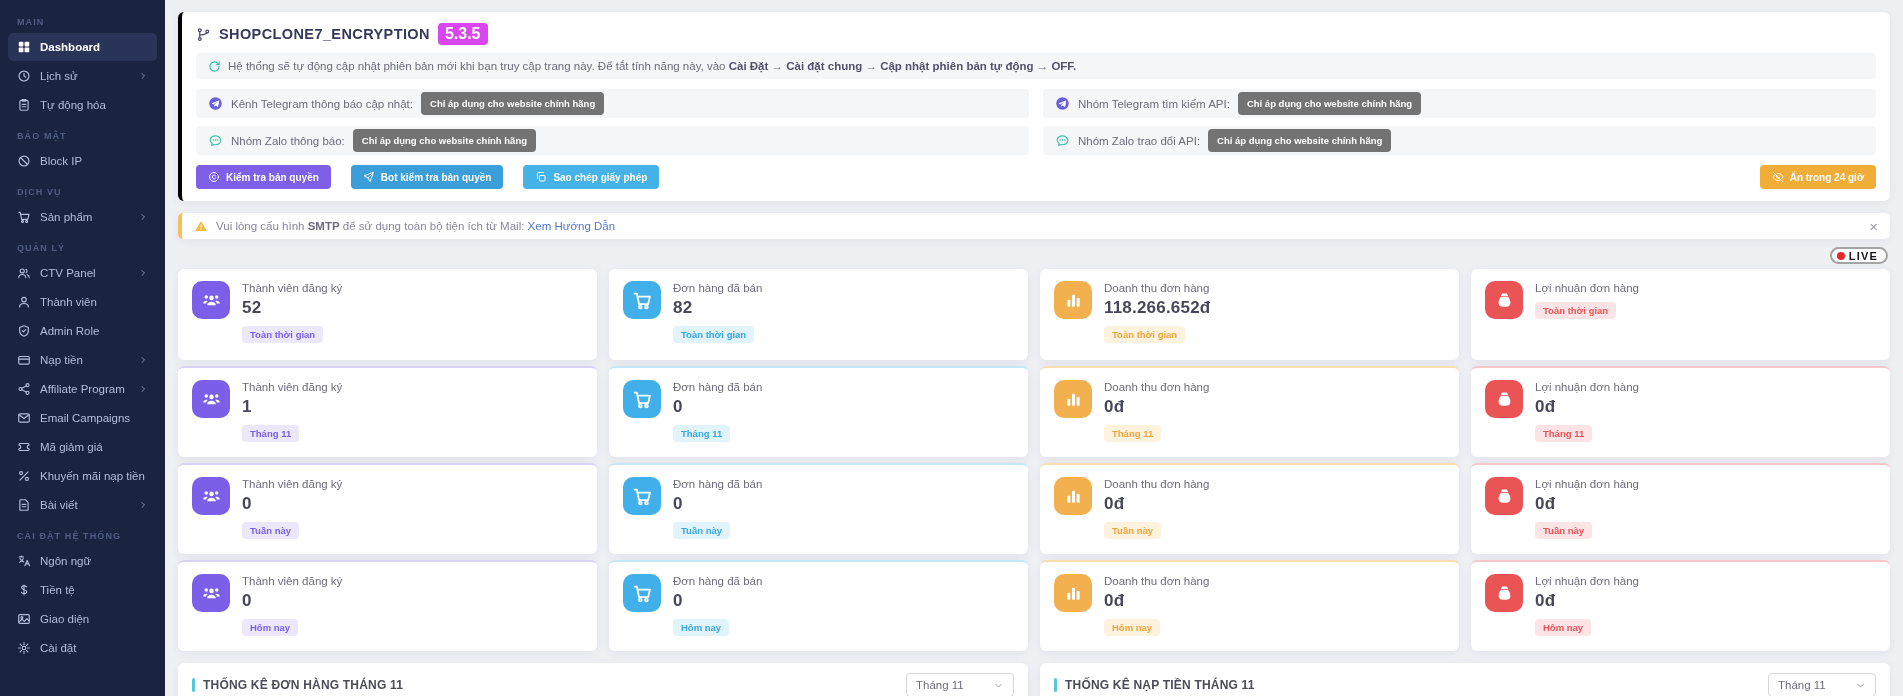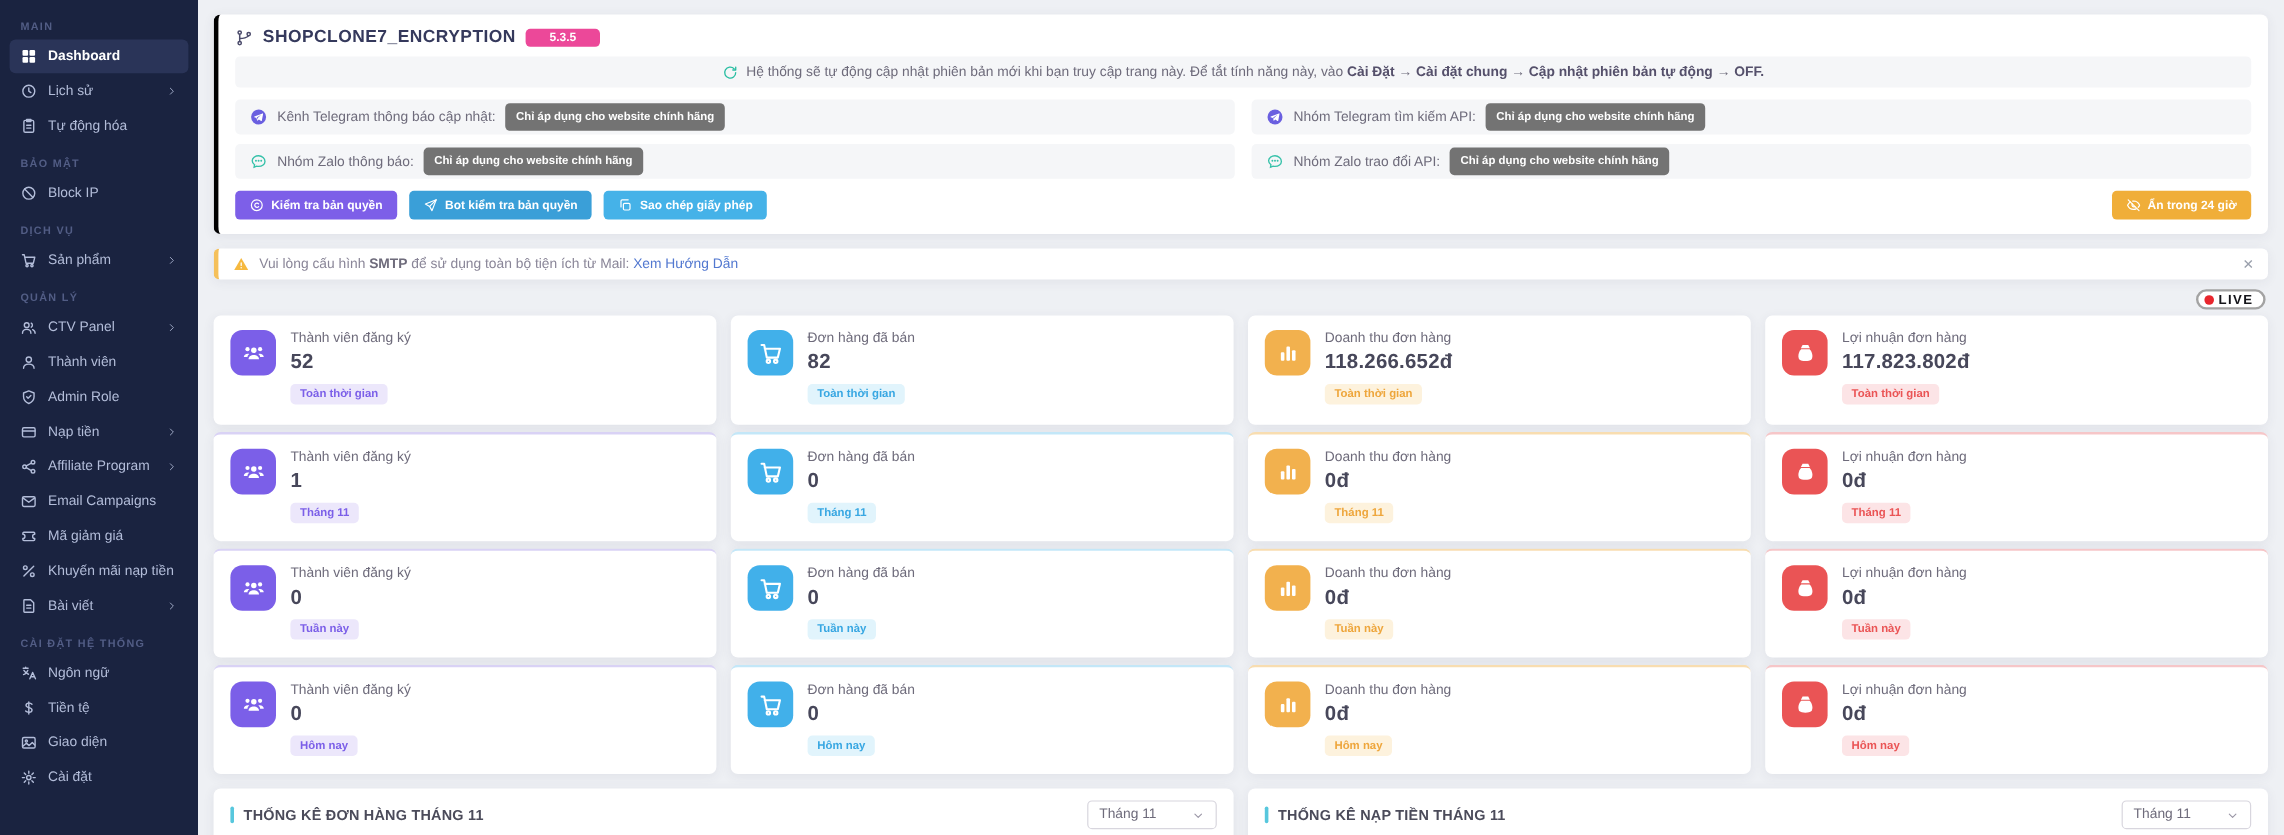--- a/index.html
+++ b/index.html
@@ -19,38 +19,38 @@
 
   
   .main { flex:1; padding:12px 13px 0 13px; }
   .panel-shadow { box-shadow:0 2px 10px rgba(50,60,90,.07); }
 
   .top-panel { background:#fff; border-left:4px solid #000000; border-radius:6px; padding:8px 14px 12px; }
   .title-row { display:flex; align-items:center; gap:8px; padding:3px 0 8px; }
   .branch-icon { width:15px; height:15px; color:#4b4b6b; display:inline-flex; }
   .branch-icon svg { width:100%; height:100%; }
   .title-row h1 { font-size:14.5px; font-weight:700; color:#35395c; letter-spacing:.4px; }
-  .version-badge { background:#ec4899; color:#fff; font-size:10px; font-weight:700; padding:2px 20px; border-radius:4px; }
-
-  .notice-row { background:#f5f6f8; border-radius:4px; min-height:26px; display:flex; align-items:center; gap:7px; padding:4px 12px; font-size:11.5px; color:#6e6b7b;justify-content:center; }
+  .version-badge { background:#d946ef; color:#fff; font-size:16px; font-weight:700; padding:2px 7px; border-radius:4px; }
+
+  .notice-row { background:#f5f6f8; border-radius:4px; min-height:26px; display:flex; align-items:center; gap:7px; padding:4px 12px; font-size:11.5px; color:#6e6b7b; }
   .notice-row .icon { width:13px; height:13px; color:#26bda1; flex-shrink:0; display:inline-flex; }
   .notice-row .icon svg { width:100%; height:100%; }
   .notice-row b { color:#55506b; }
 
   .channels-grid { display:grid; grid-template-columns:1fr 1fr; gap:8px 14px; margin-top:10px; }
   .channel-row { background:#f5f6f8; border-radius:4px; min-height:26px; display:flex; align-items:center; gap:8px; padding:3px 12px; font-size:11.5px; color:#6e6b7b; }
   .channel-row .icon { width:15px; height:15px; flex-shrink:0; display:inline-flex; }
   .channel-row .icon svg { width:100%; height:100%; }
   .channel-badge { background:#737373; color:#fff; font-weight:700; font-size:9.5px; padding:6px 9px; border-radius:4px; cursor:pointer; white-space:nowrap; }
 
   .actions-row { display:flex; align-items:center; margin-top:10px; }
   .btn { display:inline-flex; align-items:center; gap:6px; border:none; color:#fff; font-family:inherit; font-weight:700; font-size:10px; padding:6px 12px; border-radius:4px; cursor:pointer; }
   .btn .icon { width:12px; height:12px; display:inline-flex; }
   .btn .icon svg { width:100%; height:100%; }
-  .btn + .btn { margin-left:10px; }
+  .btn + .btn { margin-left:20px; }
   .btn.hide { margin-left:auto; }
 
   .warning-bar { margin-top:12px; background:#fff; border-left:4px solid #f5c05a; border-radius:5px; min-height:26px; display:flex; align-items:center; gap:8px; padding:4px 12px; font-size:11.5px; color:#8a8698; }
   .warning-bar .icon { width:14px; height:14px; flex-shrink:0; display:inline-flex; }
   .warning-bar .icon svg { width:100%; height:100%; }
   .warning-bar b { color:#6e6b7b; }
   .warning-bar .link { color:#5278d0; cursor:pointer; }
   .warning-bar .close { margin-left:auto; color:#9aa0ac; font-size:15px; line-height:1; cursor:pointer; }
 
   .live-row { display:flex; justify-content:flex-end; margin:8px 2px 5px; height:17px; }
@@ -456,21 +456,20 @@
           <span class="stat-badge" style="background: rgb(253, 242, 221); color: rgb(238, 166, 60);">Toàn thời gian</span>
         </div>
         <div class="stat-card panel-shadow" style="--bc: #f6c6c8;">
           <span class="stat-icon" style="background: rgb(234, 84, 85);">
             <svg viewBox="0 0 24 24" fill="currentColor">
               <path d="M9.3 4h5.4l1.6 3H7.7z"></path>
               <path d="M8 8h8c2.5 2.2 3.8 7.5 1.5 10-1.6 1.7-9.4 1.7-11 0C4.2 15.5 5.5 10.2 8 8z"></path>
             </svg>
           </span>
           <div class="stat-title">Lợi nhuận đơn hàng</div>
-          <div class="stat-value">117.823.802đ</div>
           <span class="stat-badge" style="background: rgb(252, 228, 230); color: rgb(234, 84, 85);">Toàn thời gian</span>
         </div>
         <div class="stat-card panel-shadow bordered" style="--bc: #d9d2f5;">
           <span class="stat-icon" style="background: rgb(123, 95, 232);">
             <svg viewBox="0 0 24 24" fill="currentColor">
               <circle cx="12" cy="9" r="2.6"></circle>
               <path d="M7 17.5c0-2.5 2.2-4 5-4s5 1.5 5 4z"></path>
               <circle cx="6" cy="8" r="2"></circle>
               <path d="M2.5 15.5c0-2 1.7-3.2 3.8-3.2.5 0 1 .1 1.4.2-1.2 1-1.7 2-1.7 3z"></path>
               <circle cx="18" cy="8" r="2"></circle>

